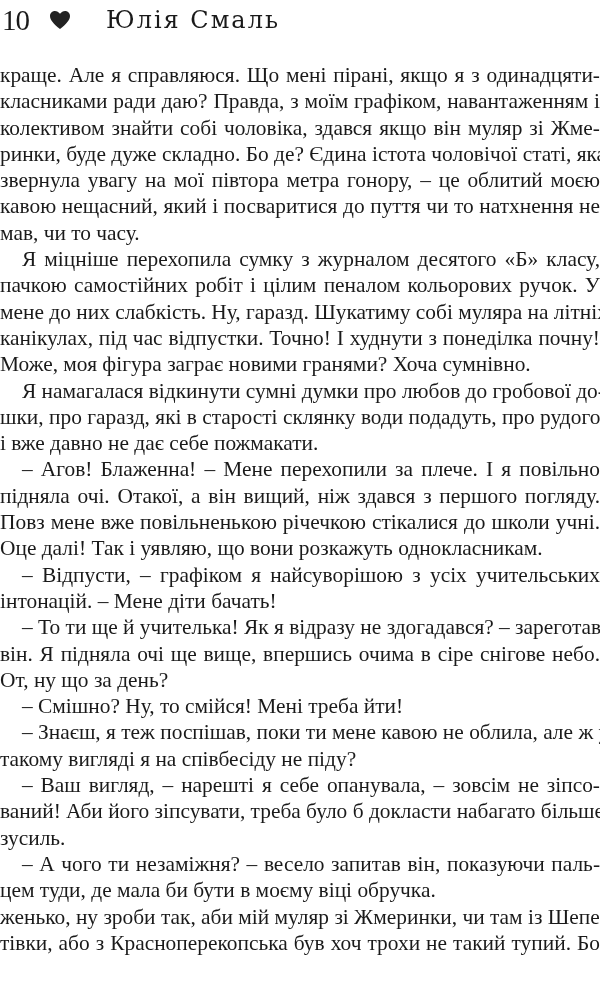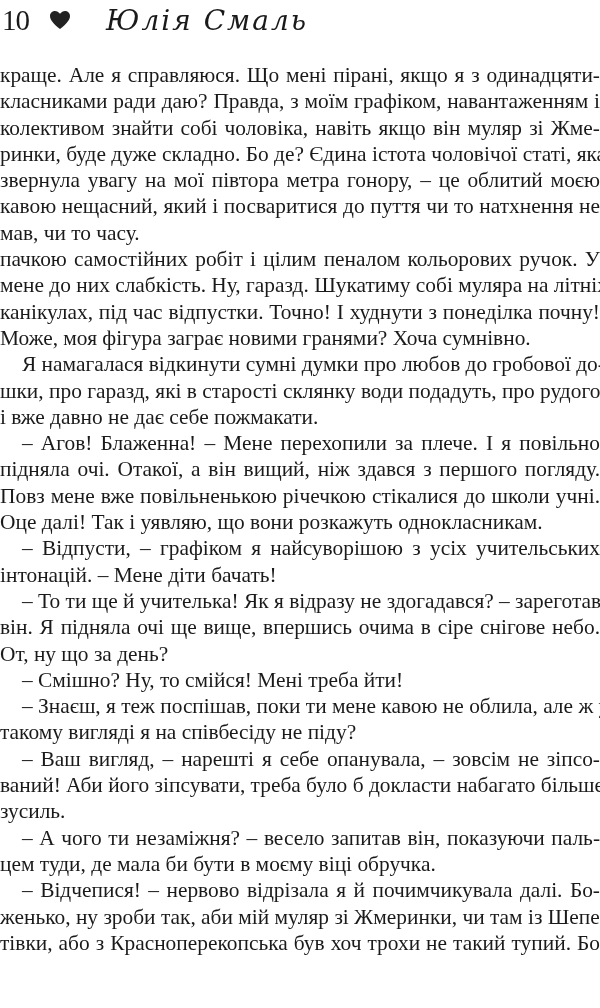--- a/index.html
+++ b/index.html
@@ -1,44 +1,45 @@
 <!DOCTYPE html>
 <html><head>
 <meta charset="utf-8">
 <style>
   html, body { margin:0; padding:0; background:#ffffff; }
   body { width:600px; height:1008px; overflow:hidden; position:relative; color:#1a1a1a; }
   .header { position:absolute; left:2px; top:0px; height:40px; display:flex; align-items:center; gap:3px; font-family:"DejaVu Serif", serif; }
   .page-num { font-family:"Liberation Serif", serif; font-size:29px; letter-spacing:-1px; width:44px; }
   .heart { width:22px; height:20px; margin-right:32px; }
-  .author { font-family:"DejaVu Serif", serif; font-size:28px; letter-spacing:2px; font-style:italic; }
+  .author { font-family:"DejaVu Serif", serif; font-size:24px; letter-spacing:2px; }
   .body-text { position:absolute; left:0; top:62px; width:600px; font-family:"Liberation Serif", serif; font-size:21.4px; line-height:26.3px; }
   .line { display:block; white-space:nowrap; text-align:justify; text-align-last:justify; height:26.3px; }
   .line.last { text-align-last:left; }
   .line.indent { padding-left:22px; box-sizing:border-box; }
 </style>
 </head>
 <body>
 
 <div class="header">
   <span class="page-num">10</span>
   <svg class="heart" viewBox="0 0 24 22">
     <path d="M12 21 C5 15 1 11 1 6.5 C1 3.4 3.4 1 6.4 1 C8.6 1 10.6 2.3 12 4.2 C13.4 2.3 15.4 1 17.6 1 C20.6 1 23 3.4 23 6.5 C23 11 19 15 12 21 Z" fill="#222"></path>
   </svg>
   <span class="author">Юлія Смаль</span>
 </div>
 
 <div class="body-text" id="body">
     <span class="line">краще. Але я справляюся. Що мені пірані, якщо я з одинадцяти-</span>
     <span class="line">класниками ради даю? Правда, з моїм графіком, навантаженням і</span>
-    <span class="line">колективом знайти собі чоловіка, навіть якщо він муляр зі Жме-</span>
+    <span class="line">колективом знайти собі чоловіка, здався якщо він муляр зі Жме-</span>
     <span class="line">ринки, буде дуже складно. Бо де? Єдина істота чоловічої статі, яка</span>
     <span class="line">звернула увагу на мої півтора метра гонору, – це облитий моєю</span>
     <span class="line">кавою нещасний, який і посваритися до пуття чи то натхнення не</span>
     <span class="line last">мав, чи то часу.</span>
+    <span class="line indent">Я міцніше перехопила сумку з журналом десятого «Б» класу,</span>
     <span class="line">пачкою самостійних робіт і цілим пеналом кольорових ручок. У</span>
     <span class="line">мене до них слабкість. Ну, гаразд. Шукатиму собі муляра на літніх</span>
     <span class="line">канікулах, під час відпустки. Точно! І худнути з понеділка почну!</span>
     <span class="line last">Може, моя фігура заграє новими гранями? Хоча сумнівно.</span>
     <span class="line indent">Я намагалася відкинути сумні думки про любов до гробової до-</span>
     <span class="line">шки, про гаразд, які в старості склянку води подадуть, про рудого</span>
     <span class="line last">і вже давно не дає себе пожмакати.</span>
     <span class="line indent">– Агов! Блаженна! – Мене перехопили за плече. І я повільно</span>
     <span class="line">підняла очі. Отакої, а він вищий, ніж здався з першого погляду.</span>
     <span class="line">Повз мене вже повільненькою річечкою стікалися до школи учні.</span>
@@ -49,16 +50,15 @@
     <span class="line">він. Я підняла очі ще вище, впершись очима в сіре снігове небо.</span>
     <span class="line last">От, ну що за день?</span>
     <span class="line indent last">– Смішно? Ну, то смійся! Мені треба йти!</span>
     <span class="line indent">– Знаєш, я теж поспішав, поки ти мене кавою не облила, але ж у</span>
     <span class="line last">такому вигляді я на співбесіду не піду?</span>
     <span class="line indent">– Ваш вигляд, – нарешті я себе опанувала, – зовсім не зіпсо-</span>
     <span class="line">ваний! Аби його зіпсувати, треба було б докласти набагато більше</span>
     <span class="line last">зусиль.</span>
     <span class="line indent">– А чого ти незаміжня? – весело запитав він, показуючи паль-</span>
     <span class="line last">цем туди, де мала би бути в моєму віці обручка.</span>
-    <span class="line indent">– Відчепися! – нервово відрізала я й почимчикувала далі. Бо-</span>
     <span class="line">женько, ну зроби так, аби мій муляр зі Жмеринки, чи там із Шепе-</span>
     <span class="line">тівки, або з Красноперекопська був хоч трохи не такий тупий. Бо</span>
   </div>
 
 </body></html>

